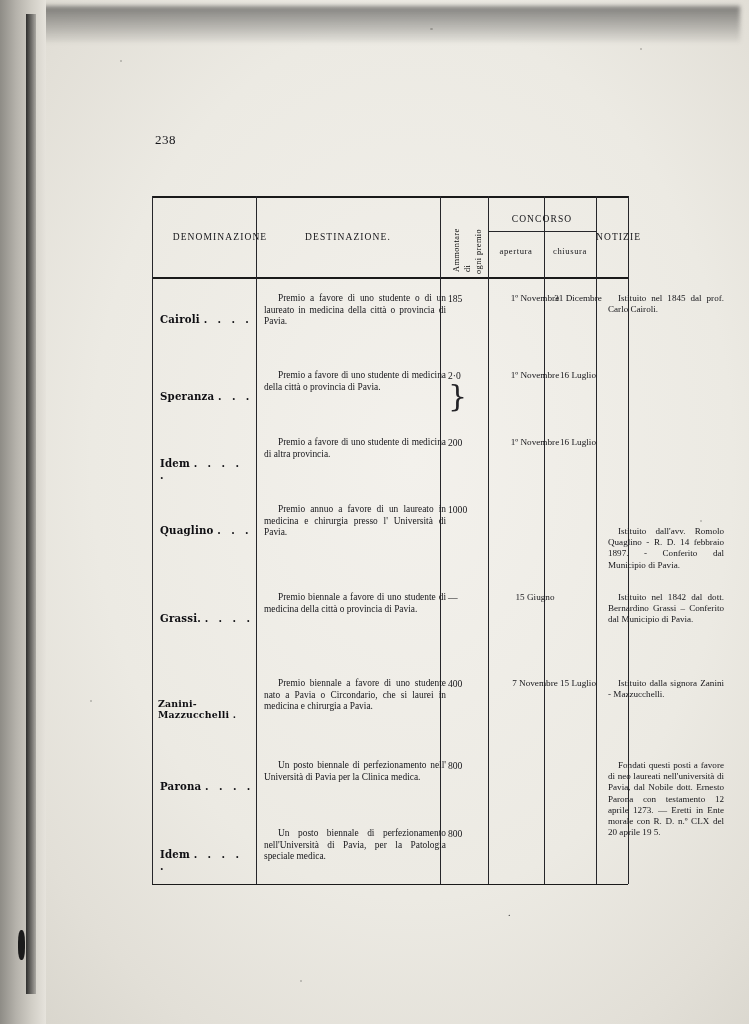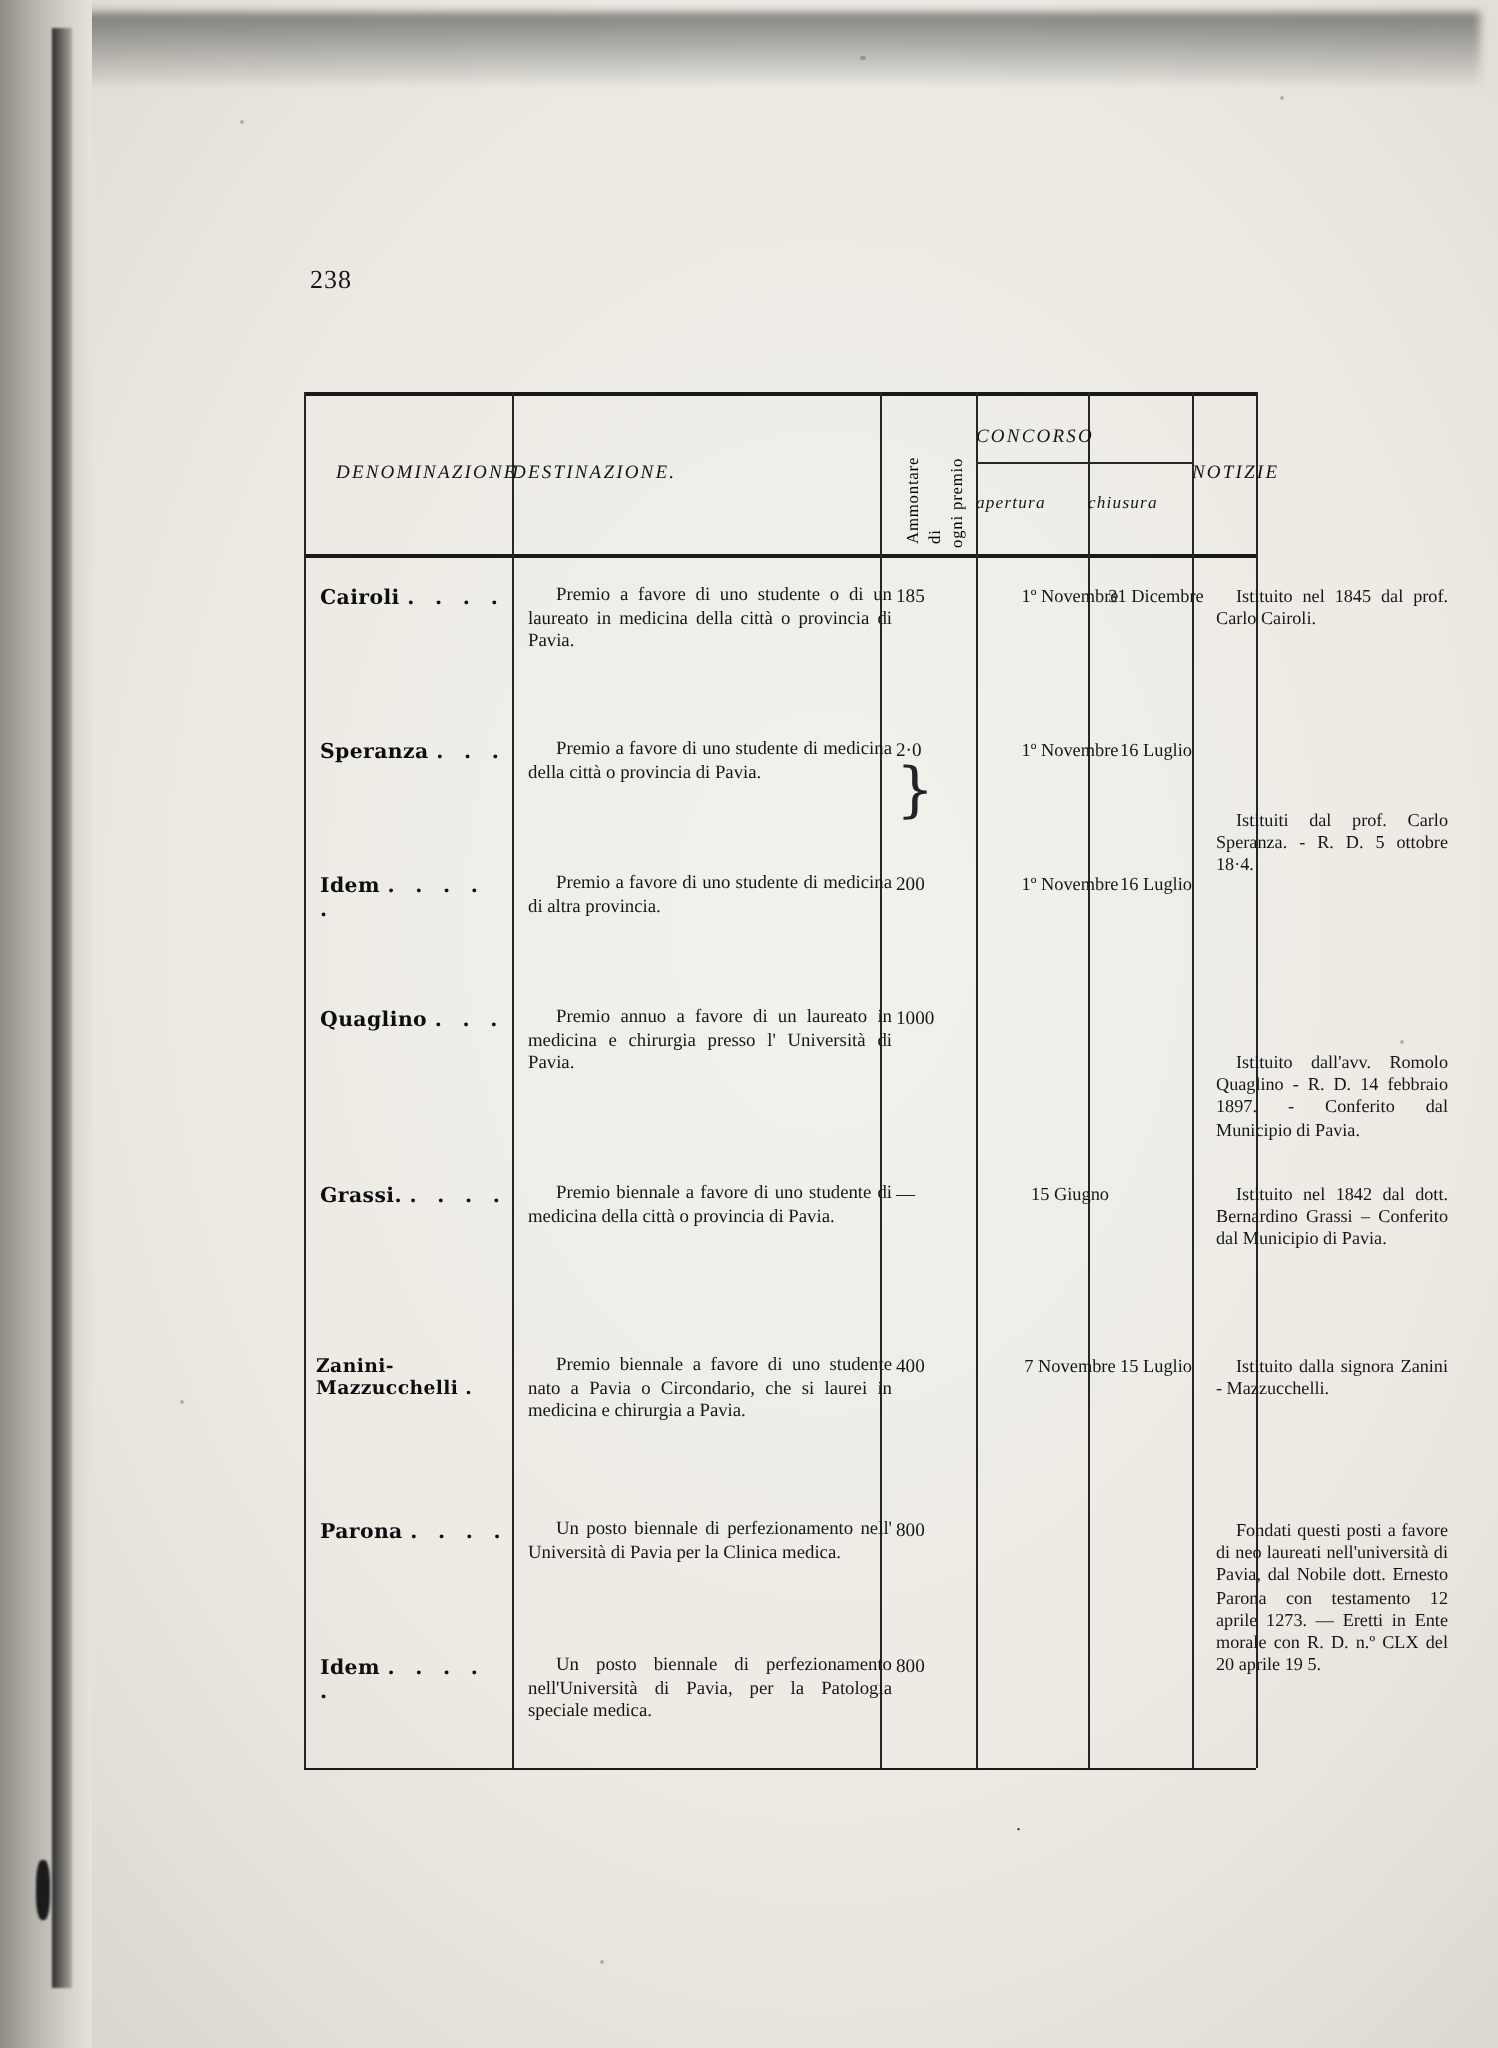--- a/index.html
+++ b/index.html
@@ -103,24 +103,24 @@
     border-top: 1.2px solid #1a1a1a;
   }
   
   .vline {
     position: absolute;
     width: 0;
     border-left: 1px solid #26262a;
   }
   .hdr {
     position: absolute;
+    text-align: center;
     font-size: 9.5px;
     letter-spacing: 1.1px;
     color: #141418;
-    font-style: italic;
   }
   .hdr-small {
     font-size: 8.6px;
     letter-spacing: 0.6px;
   }
   .vert-hdr {
     position: absolute;
     transform: rotate(-90deg);
     transform-origin: left top;
     white-space: nowrap;
@@ -136,20 +136,21 @@
   }
   .c-name {
     position: absolute;
     left: 8px;
     width: 96px;
     font-family: "DejaVu Serif", serif;
     font-weight: bold;
     font-size: 10.2px;
     letter-spacing: 0.2px;
     color: #0e0e12;
+    margin-top: 20px;
   }
   .c-name .dots {
     font-weight: bold;
     letter-spacing: 3.4px;
   }
   .c-dest {
     position: absolute;
     left: 112px;
     width: 182px;
     font-size: 9.4px;
@@ -281,21 +282,20 @@
         <span>Idem</span>
         <span class="dots">. . . . .</span>
       </div>
       <div class="c-dest">Premio a favore di uno studente di medicina di altra provincia.</div>
       <div class="c-amount">200</div>
       <div class="c-open">1º Novembre</div>
       <div class="c-close">16 Luglio</div>
     </div>
 
     <div class="brace" style="top:378px;">}</div>
-    <div class="c-notes" style="position:absolute; left:608px; top:405px; width:116px;">Istituiti dal prof. Carlo Speranza. - R. D. 5 ottobre 18·4.</div>
 
     <div class="row" style="top:504px;">
       <div class="c-name">
         <span>Quaglino</span>
         <span class="dots">. . .</span>
       </div>
       <div class="c-dest">Premio annuo a favore di un laureato in medicina e chirurgia presso l' Università di Pavia.</div>
       <div class="c-amount">1000</div>
       <div class="c-notes" style="top:22px;">Istituito dall'avv. Romolo Quaglino - R. D. 14 febbraio 1897. - Conferito dal Municipio di Pavia.</div>
     </div>

